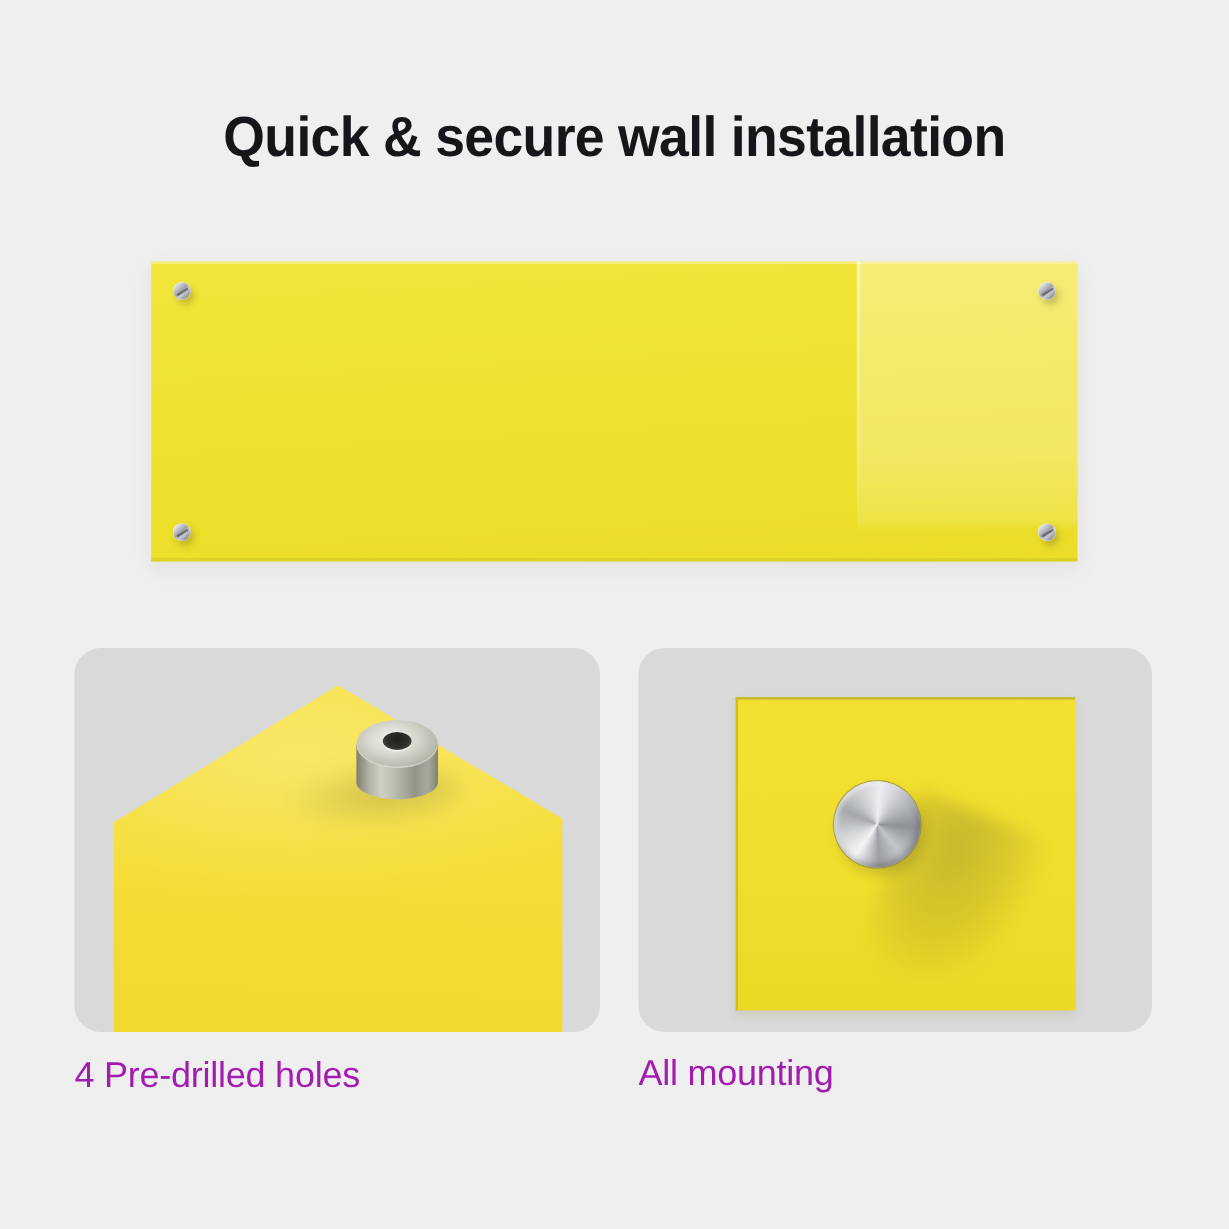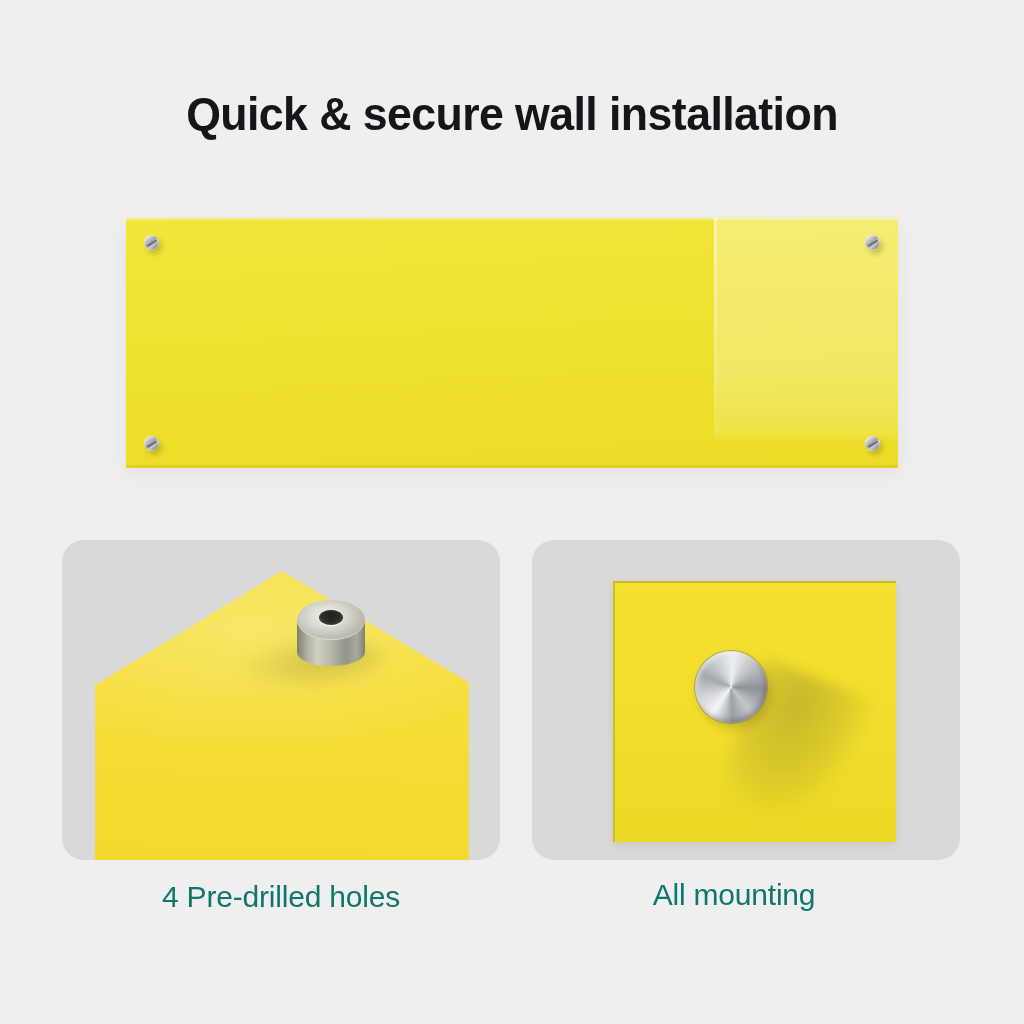--- a/index.html
+++ b/index.html
@@ -273,29 +273,28 @@
     width: 4px;
     height: 4px;
     border-radius: 50%;
     transform: translate(-50%, -50%);
     background: radial-gradient(circle, rgba(255,255,255,0.85), rgba(255,255,255,0) 70%);
   }
 
   
   .caption {
     position: absolute;
-    text-align: center;
-    color: #0f766e;
+    color: #a21caf;
     font-size: 30px;
     line-height: 41px;
     font-weight: 400;
     letter-spacing: -0.2px;
   }
   .caption.left  { left: 62px;  top: 876px; width: 438px; }
-  .caption.right { left: 520px; top: 874px; width: 428px; }
+  .caption.right { left: 532px; top: 874px; width: 428px; }
   .caption .line { display: block; white-space: nowrap; }
 </style>
 </head>
 <body>
 
 <div class="stage">
 
   <div class="headline">Quick &amp; secure wall installation</div>
 
   <div class="hero-wrap">

